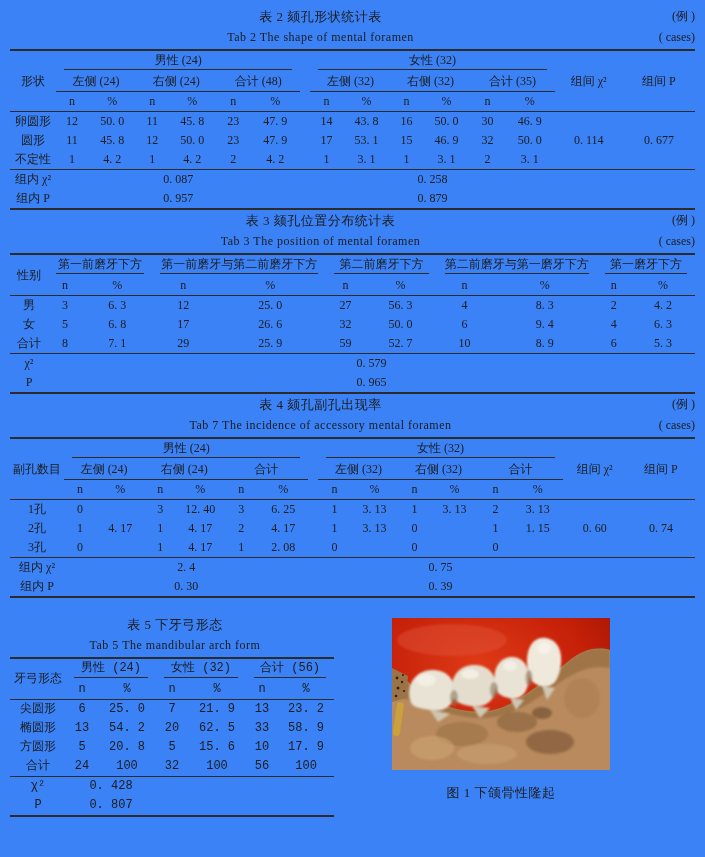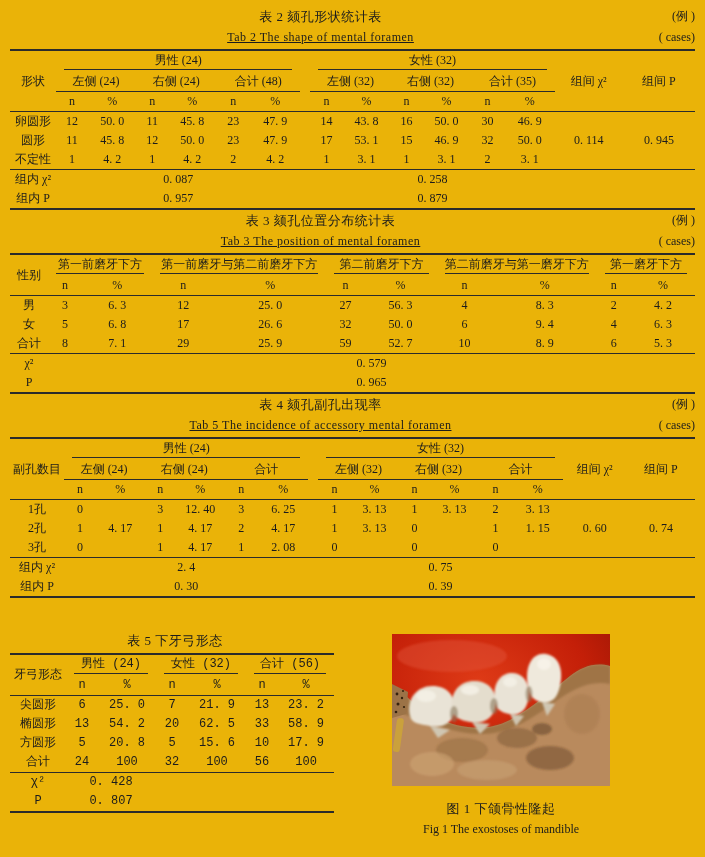--- a/index.html
+++ b/index.html
@@ -1,30 +1,30 @@
 <!DOCTYPE html>
 <html><head>
 <meta charset="utf-8">
 <style>
   html,body{margin:0;padding:0;background:#fff;}
   body{width:705px;height:857px;font-family:"Liberation Serif","DejaVu Serif",serif;color:#1c1c1c;}
-  .page{position:relative;width:705px;height:857px;box-sizing:border-box;padding:6px 10px;overflow:hidden;background:#eab308;}
+  .page{position:relative;width:705px;height:857px;box-sizing:border-box;padding:6px 10px;overflow:hidden;background:#3b82f6;}
   .sec-head{position:relative;height:21px;line-height:21px;font-size:13px;}
   .sec-head .main{display:block;margin-right:64px;text-align:center;letter-spacing:.5px;}
-  .sec-head.en{font-size:12px;height:20px;line-height:20px;text-decoration:underline;}
+  .sec-head.en{font-size:12px;height:20px;line-height:20px;}
   .sec-head .unit{position:absolute;right:0;top:0;font-size:12px;}
   table.tbl{border-collapse:collapse;table-layout:fixed;width:685px;border-top:2px solid #2b2b2b;border-bottom:2px solid #2b2b2b;margin-top:2px;}
   .tbl th,.tbl td{font-weight:normal;font-size:12px;padding:2px 0;height:15px;line-height:15px;text-align:center;white-space:nowrap;overflow:visible;}
   .grp-u{display:block;margin:0 8px;padding-bottom:1px;border-bottom:1px solid #2b2b2b;}
   .hl{border-bottom:1px solid #2b2b2b;}
   .rl{text-align:left;padding-left:4px;}
   tbody.data tr:last-child th,tbody.data tr:last-child td{border-bottom:1px solid #2b2b2b;}
   .fv{padding-left:56px;}
   .blk3,.blk4{margin-top:0;}
-  .bottom{display:flex;margin-top:32px;}
+  .bottom{display:flex;margin-top:16px;}
   .b-left{width:352px;}
   .b-left .sec-head{width:330px;}
   .b-left .sec-head .main{margin-right:0;}
   table.tbl.t5{width:324px;font-family:Liberation Mono, monospace;}
   .fig{margin-left:30px;width:218px;text-align:center;padding-top:4px;}
   .photo{width:218px;height:152px;display:block;}
   .fig-cap{font-size:13px;margin-top:14px;letter-spacing:.5px;}
   .fig-cap-en{font-size:12px;margin-top:4px;}
 </style>
 </head>
@@ -124,21 +124,21 @@
             <td>23</td>
             <td>47. 9</td>
           <td></td>
           <td>17</td>
             <td>53. 1</td>
             <td>15</td>
             <td>46. 9</td>
             <td>32</td>
             <td>50. 0</td>
           <td>0. 114</td>
-            <td>0. 945</td>
+            <td>0. 677</td>
         </tr>
         <tr>
           <th class="rl">不定性</th>
           <td>1</td>
             <td>4. 2</td>
             <td>1</td>
             <td>4. 2</td>
             <td>2</td>
             <td>4. 2</td>
           <td></td>
@@ -279,21 +279,21 @@
       </tbody>
     </table>
   </div>
 
   <div class="blk4">
     <div class="sec-head">
       <span class="main">表 4  颏孔副孔出现率</span>
       <span class="unit">(例 )</span>
     </div>
     <div class="sec-head en">
-      <span class="main">Tab 5   The incidence of accessory mental foramen</span>
+      <span class="main">Tab 7   The incidence of accessory mental foramen</span>
       <span class="unit">( cases)</span>
     </div>
     <table class="tbl t4">
       <colgroup>
         <col style="width:54px">
           <col style="width:32px">
           <col style="width:48px">
           <col style="width:32px">
           <col style="width:48px">
           <col style="width:34px">
@@ -416,20 +416,23 @@
           <td colspan="2"></td>
         </tr>
       </tbody>
     </table>
   </div>
 
   <div class="bottom">
     <div class="b-left">
       <div class="sec-head">
         <span class="main">表 5  下牙弓形态</span>
+      </div>
+      <div class="sec-head en">
+        <span class="main">Tab 5   The mandibular arch form</span>
       </div>
       <table class="tbl t5">
         <colgroup>
           <col style="width:56px">
           <col style="width:32px">
             <col style="width:58px">
           <col style="width:32px">
             <col style="width:58px">
           <col style="width:32px">
             <col style="width:56px">
@@ -563,17 +566,16 @@
             <ellipse cx="78" cy="56" rx="9" ry="5" fill="#f4f0e6" opacity="0.9"></ellipse>
             <ellipse cx="118" cy="48" rx="7" ry="5" fill="#f4f0e6" opacity="0.9"></ellipse>
             <ellipse cx="152" cy="30" rx="7" ry="6" fill="#f7f3e9" opacity="0.9"></ellipse>
             <ellipse cx="62" cy="80" rx="4" ry="8" fill="#8a7a5e" opacity="0.6"></ellipse>
             <ellipse cx="102" cy="72" rx="4" ry="8" fill="#8a7a5e" opacity="0.6"></ellipse>
             <ellipse cx="137" cy="60" rx="3.5" ry="8" fill="#8a7a5e" opacity="0.6"></ellipse>
           </g>
         </g>
       </svg>
       <div class="fig-cap">图 1  下颌骨性隆起</div>
-      <div class="fig-cap-en">Fig 1   The exostoses of mandible</div>
     </div>
   </div>
 
 </div>
 
 </body></html>

